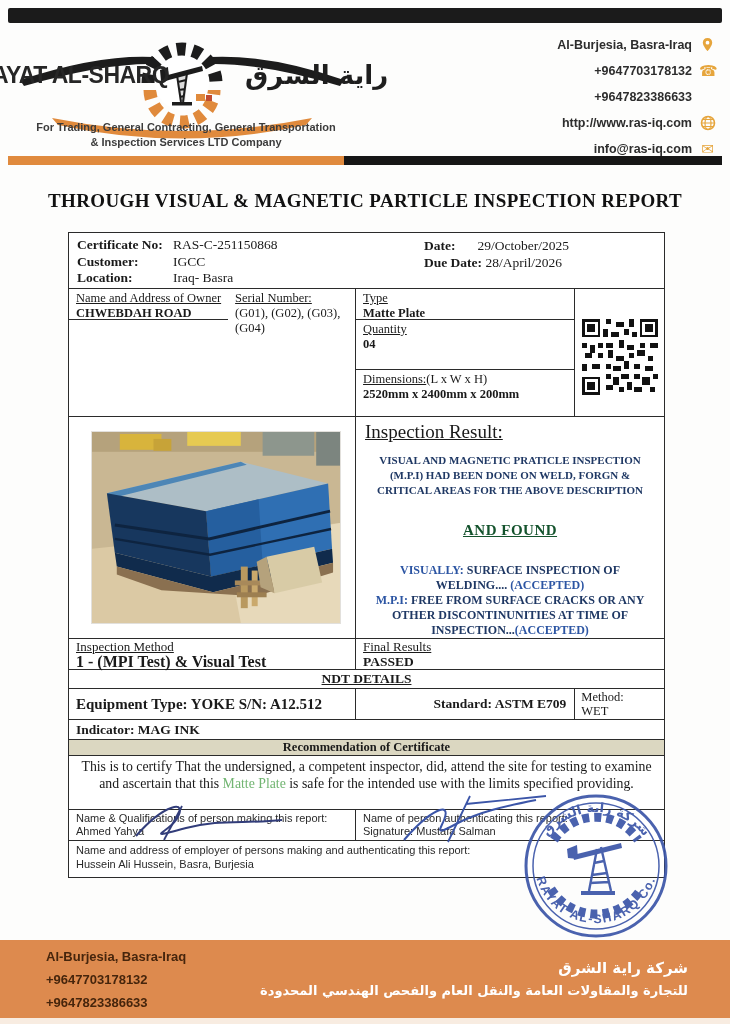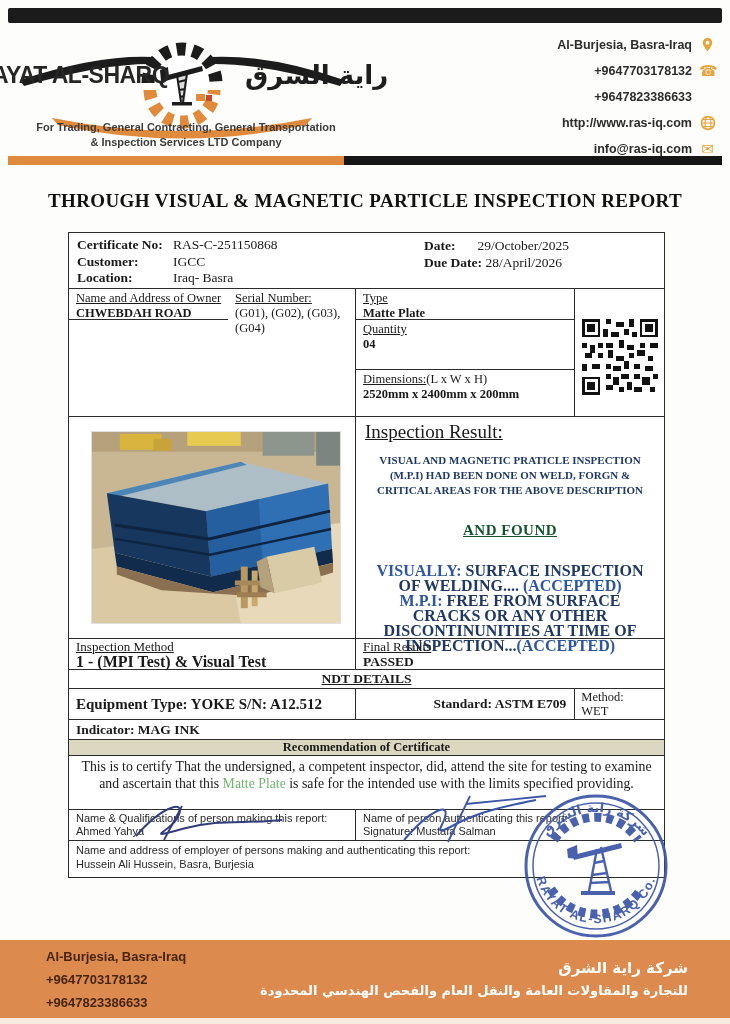--- a/index.html
+++ b/index.html
@@ -56,21 +56,21 @@
   .qr-wrap { margin-top:30px; width:76px; height:76px; }
 
   
   .rowE { height:222px; }
   .photo-cell { width:287px; position:relative; }
   .photo-img { position:absolute; left:22px; top:14px; width:250px; height:193px; border:1px solid #e2e0dc; }
   .result-cell { width:310px; font-family:"Liberation Serif",serif; }
   .res-label { padding:4px 9px 0; font-size:19px; }
   .res-p1 { margin-top:10px; padding:0 16px; text-align:center; font-weight:bold; font-size:11px; line-height:15px; color:#1f3864; }
   .res-found { margin-top:24px; text-align:center; font-weight:bold; font-size:15px; letter-spacing:0.5px; color:#14532d; text-decoration:underline; }
-  .res-p2 { margin-top:24px; padding:0 14px; text-align:center; font-weight:bold; font-size:16px; line-height:15px; color:#1f3864; }
+  .res-p2 { margin-top:24px; padding:0 14px; text-align:center; font-weight:bold; font-size:12px; line-height:15px; color:#1f3864; }
   .blue { color:#2c55a3; }
 
   
   .rowF { height:31px; }
   .rowF .cell { padding:1px 7px; line-height:14.5px; }
   .mth-val { font-weight:bold; font-size:16px; }
   .fin-val { font-weight:bold; font-size:13.5px; }
 
   
   .rowG { height:19px; display:block; text-align:center; font-weight:bold; font-size:13.5px; line-height:18px; }

